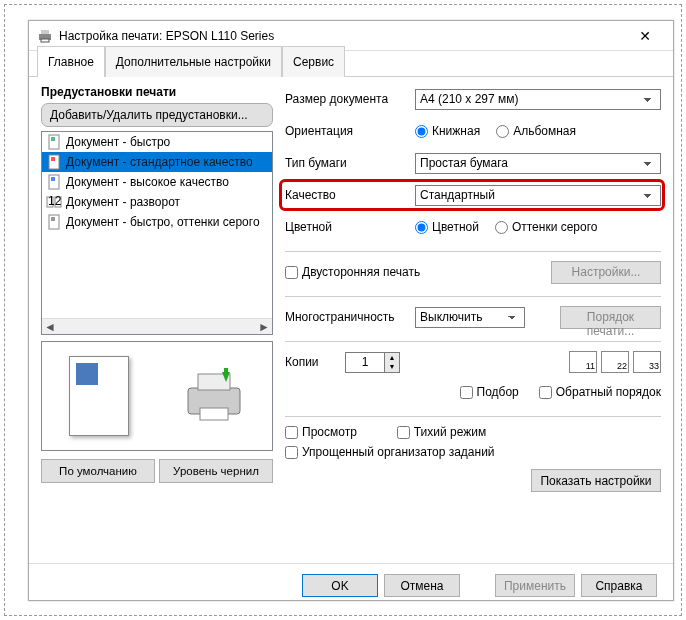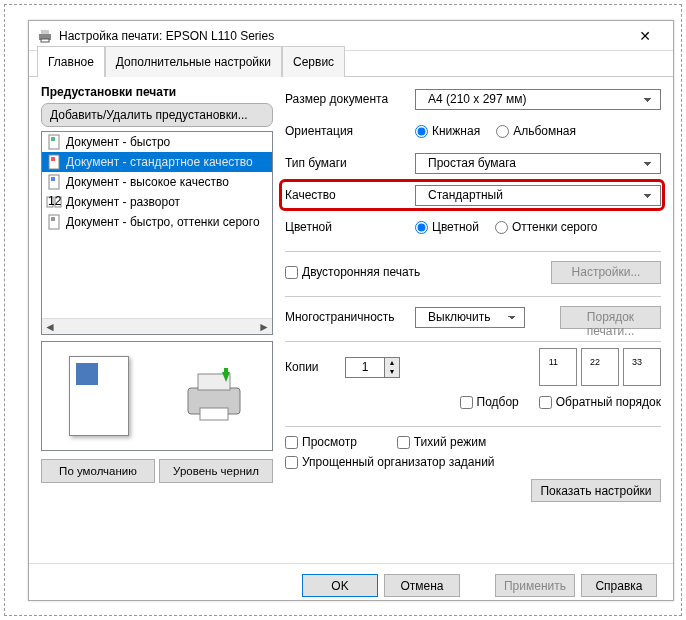--- a/index.html
+++ b/index.html
@@ -15,46 +15,46 @@
 .tab.active { background: #fff; }
 .tab:not(.active) { background: #f5f5f5; }
 .content { display: flex; padding: 8px 12px; gap: 12px; height: 486px; }
 .left-col { width: 232px; display: flex; flex-direction: column; }
 .left-col h4 { font-weight: bold; font-size: 12px; margin-bottom: 4px; }
 .btn { background: #e1e1e1; border: 1px solid #adadad; padding: 3px 8px; cursor: default; }
 .btn:disabled, .btn.disabled { color: #888; margin-left: 29px; }
 .add-remove { width: 100%; text-align: left; margin-bottom: 4px; height: 24px; border-radius: 7px; }
 .preset-list { border: 1px solid #828790; height: 204px; overflow: hidden; background: #fff; position: relative; }
 .preset-item { display: flex; align-items: center; padding: 2px 4px; gap: 4px; white-space: nowrap; }
-.preset-item.selected { background: #0078d7; color: #e5e5e5; }
+.preset-item.selected { background: #0078d7; color: #0f172a; }
 .preset-icon { width: 16px; height: 16px; flex-shrink: 0; }
 .scroll-h { position: absolute; bottom: 0; left: 0; right: 0; height: 16px; background: #f0f0f0; border-top: 1px solid #ddd; display: flex; justify-content: space-between; align-items: center; }
 .scroll-h .arrow { width: 16px; height: 16px; display: flex; align-items: center; justify-content: center; color: #555; }
 .preview-box { border: 1px solid #828790; height: 110px; margin-top: 6px; display: flex; align-items: center; justify-content: space-around; background: #fff; }
 .page-thumb { width: 60px; height: 80px; border: 1px solid #888; box-shadow: 2px 2px 4px rgba(0,0,0,0.3); background: linear-gradient(#fff,#fff); position: relative; }
 .page-thumb::before { content:""; position:absolute; left:6px; top:6px; width:22px; height:22px; background:#4a7abc; }
 .printer-svg { width: 64px; height: 56px; }
 .left-bottom { display: flex; gap: 4px; margin-top: 8px; }
 .left-bottom .btn { flex: 1; height: 24px; font-size: 11.5px; }
 .right-col { flex: 1; display: flex; flex-direction: column; }
 .row { display: flex; align-items: center; min-height: 28px; margin-bottom: 4px; }
 .row .lbl { width: 130px; }
 .row .ctrl { flex: 1; display: flex; align-items: center; gap: 16px; }
-select, input[type=text] { border: 1px solid #7a7a7a; background: #fff; height: 21px; padding: 0 12px; width: 100%; }
+select, input[type=text] { border: 1px solid #7a7a7a; background: #fff; height: 21px; padding: 0 4px; width: 100%; }
 select { appearance: none; -webkit-appearance: none; background-image: linear-gradient(45deg, transparent 50%, #555 50%), linear-gradient(135deg, #555 50%, transparent 50%); background-position: calc(100% - 12px) 8px, calc(100% - 8px) 8px; background-size: 4px 4px, 4px 4px; background-repeat: no-repeat; padding-right: 20px; }
 .radio-wrap { display: flex; align-items: center; gap: 4px; }
 .radio-wrap input { margin:0; }
 .highlight-row { position: relative; }
 .highlight-border { position: absolute; left: -6px; right: -4px; top: -2px; bottom: -2px; border: 3px solid #d40000; border-radius: 6px; pointer-events: none; }
 .sep { border-top: 1px solid #ccc; margin: 6px 0; }
 .check-row { display: flex; align-items: center; gap: 4px; }
 .check-row input { margin:0; }
 .duplex-row { display: flex; align-items: center; justify-content: space-between; }
 .copies-icons { display:flex; gap:4px; }
-.copies-icons .ci { width: 28px; height: 30px; border: 1px solid #888; background:#fff; position:relative; font-size:9px; display:flex; align-items:flex-end; justify-content:flex-end; padding:18px; }
+.copies-icons .ci { width: 28px; height: 22px; border: 1px solid #888; background:#fff; position:relative; font-size:9px; display:flex; align-items:flex-end; justify-content:flex-end; padding:1px; }
 .copies-icons .ci::before { content:""; position:absolute; left:-3px; top:-3px; width:28px; height:22px; border:1px solid #888; background:#fff; z-index:-1; }
 .num-input { display:flex; align-items:center; }
 .num-input input { width: 40px; text-align:center; }
 .num-input .spinners { display:flex; flex-direction:column; border:1px solid #7a7a7a; border-left:none; height:21px; }
 .num-input .spinners div { width:14px; height:10px; font-size:7px; display:flex; align-items:center; justify-content:center; background:#e9e9e9; }
 .bottom-check-rows { display:flex; gap:40px; margin-top:2px; }
 .show-settings { display:flex; justify-content:flex-end; margin-top:10px; }
 .dialog-buttons { display:flex; gap:6px; justify-content:flex-end; padding: 10px 16px; border-top: 1px solid #ddd; }
 .dialog-buttons .btn { min-width: 76px; height: 23px; }
 .dialog-buttons .btn.default { border: 1px solid #0078d7; }

